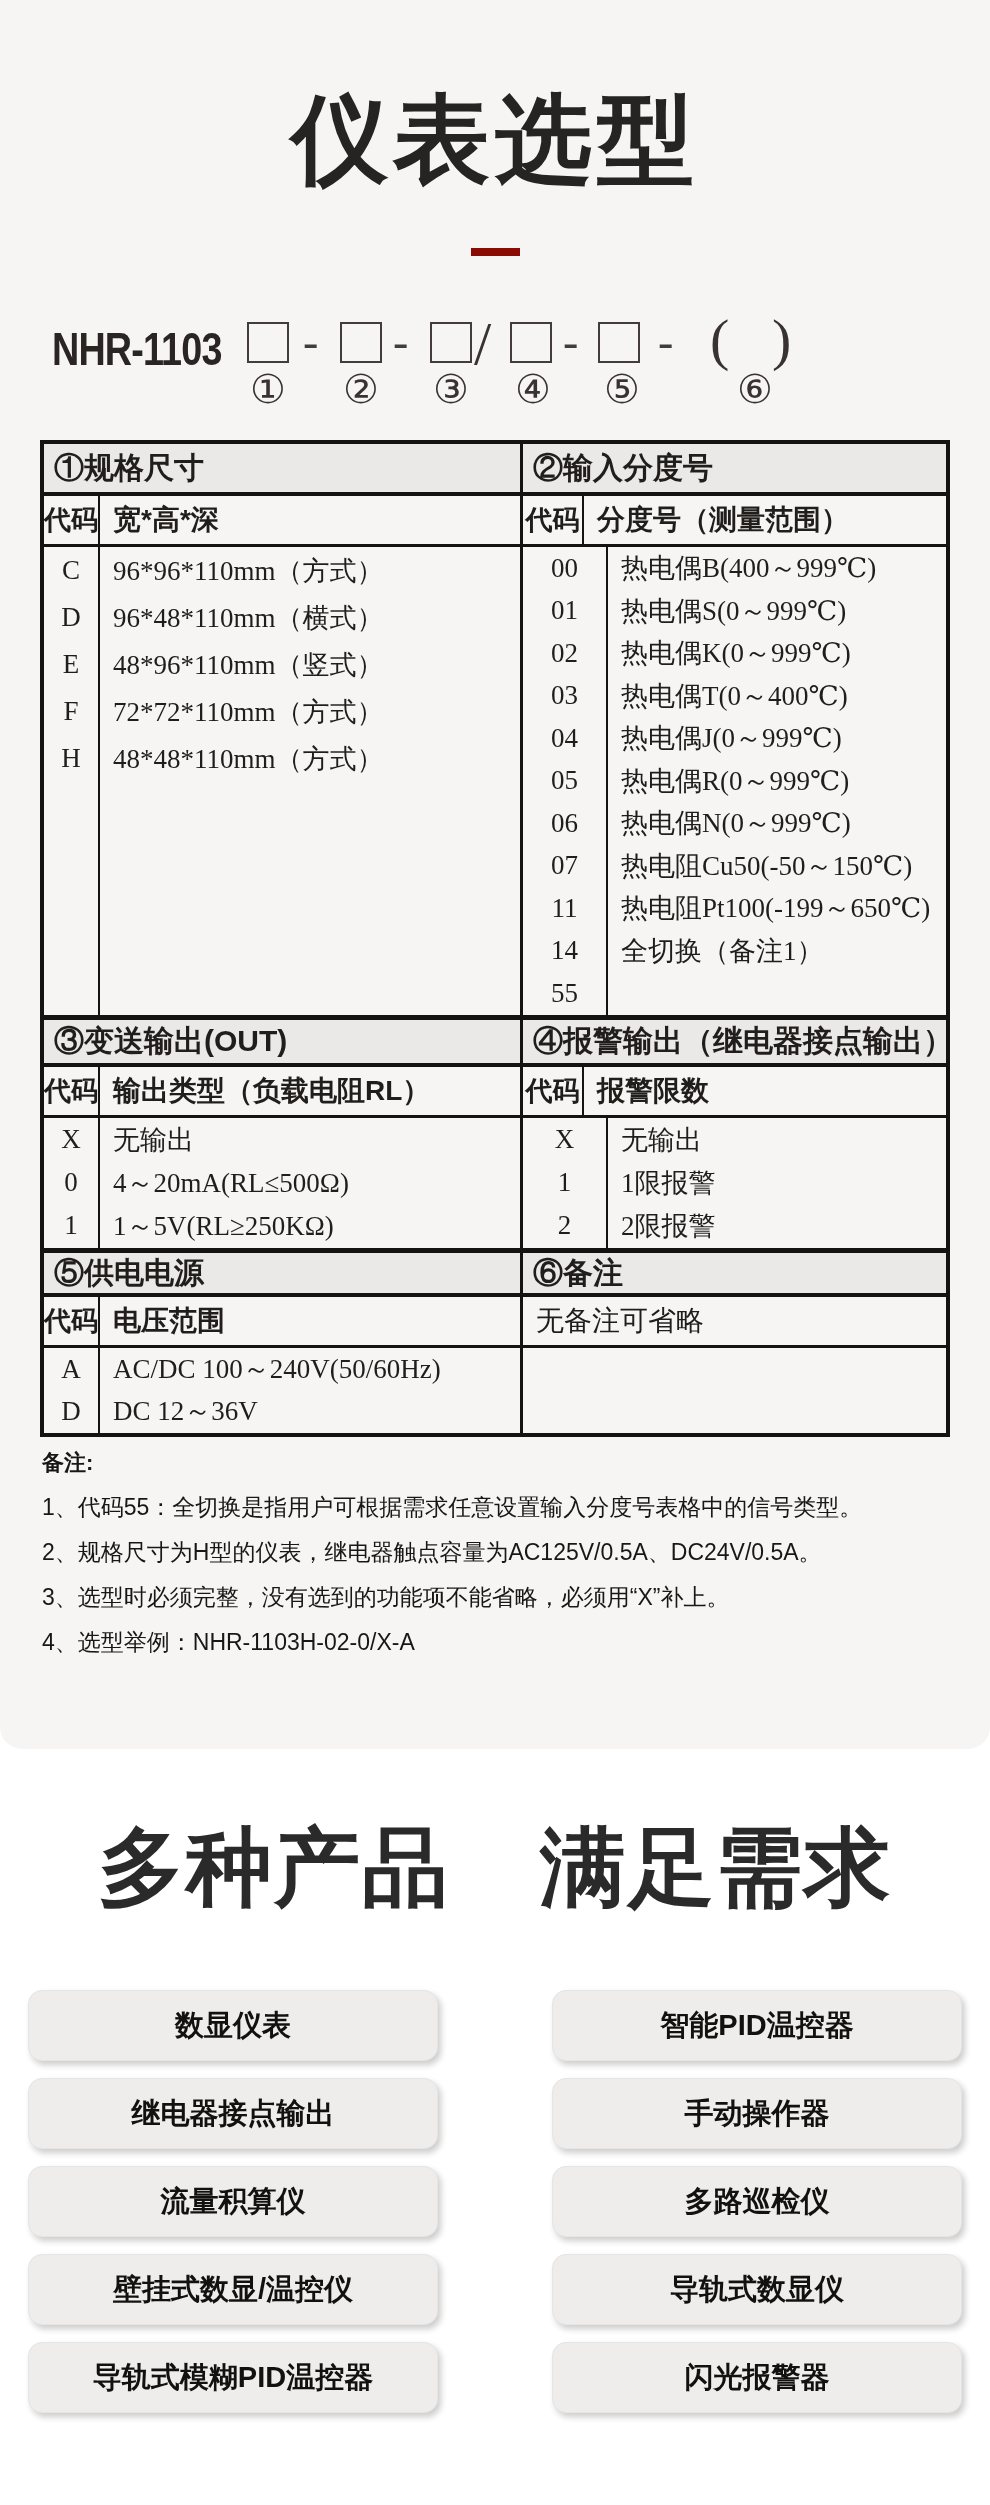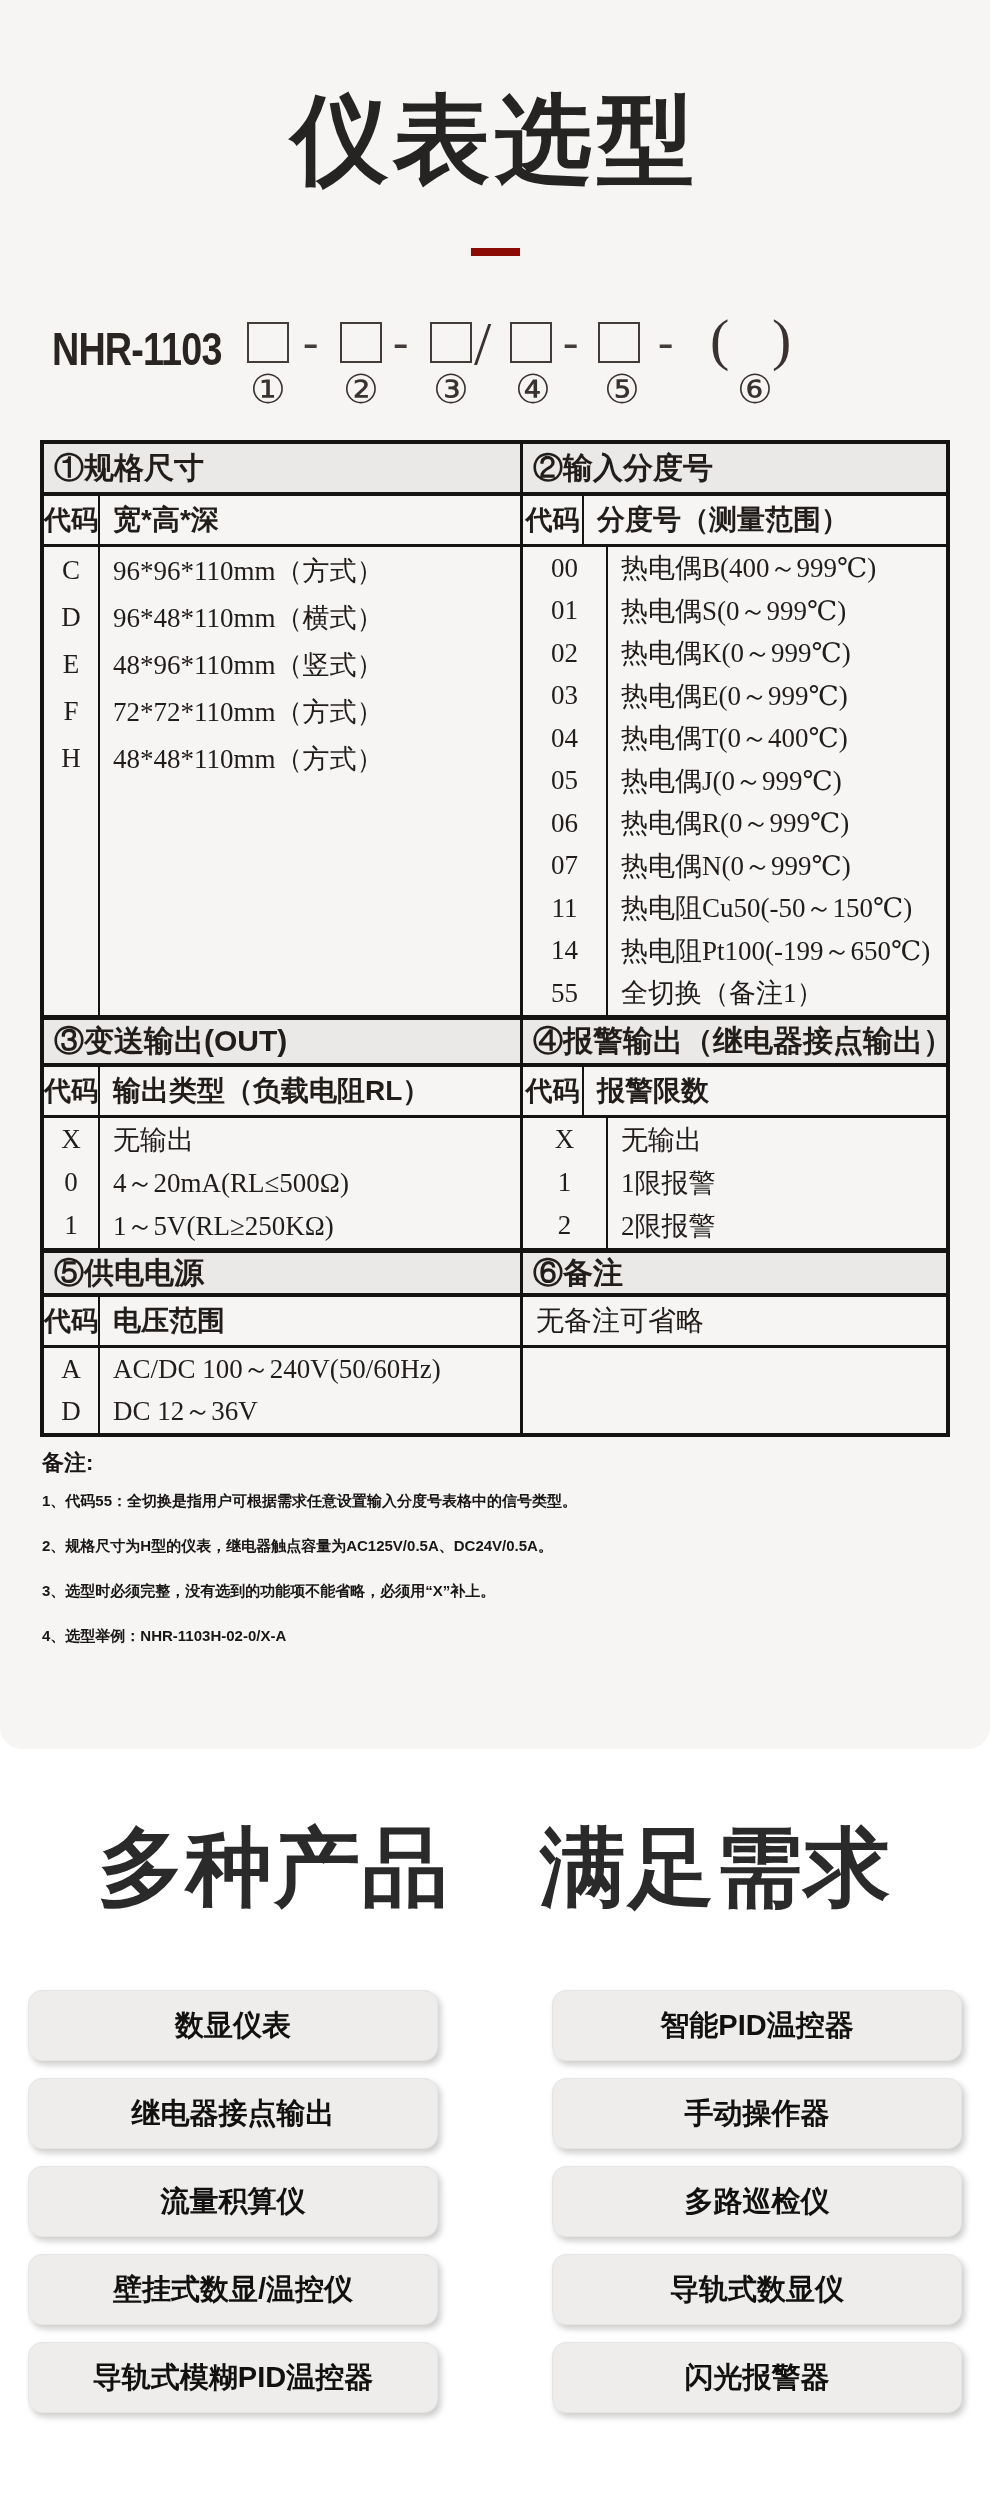--- a/index.html
+++ b/index.html
@@ -66,21 +66,21 @@
   .codes-col{width:56px;border-right:2px solid #151312;box-sizing:border-box;}
   .half.r .codes-col{width:85px;}
   .descs-col{flex:1;overflow:hidden;}
   .t-line{display:flex;align-items:center;font-family:"Liberation Serif","DejaVu Serif",serif;
     font-size:27px;color:#211d1b;white-space:nowrap;}
   .codes-col .t-line{justify-content:center;}
   .descs-col .t-line{padding-left:13px;}
   
   .notes{position:absolute;left:42px;top:1448px;width:910px;}
   .notes-label{font-size:22px;font-weight:700;color:#191615;height:44px;}
-  .note-item{font-size:15px;font-weight:700;color:#191615;height:28px;margin-bottom:17px;white-space:nowrap;}
+  .note-item{font-size:23px;font-weight:400;color:#191615;height:28px;margin-bottom:17px;white-space:nowrap;}
   
   .products-title{
     position:absolute;top:1810px;left:0;width:990px;display:flex;justify-content:center;gap:90px;
     font-size:86px;font-weight:900;color:#2b2a2a;letter-spacing:2px;
   }
   .btn-col{position:absolute;top:1990px;width:410px;}
   .btn-col.left{left:28px;}
   .btn-col.right{left:552px;}
   .product-btn{
     height:71px;margin-bottom:17px;background:#eeedec;border-radius:14px;
@@ -163,21 +163,20 @@
               <div class="t-line" style="height: 42.5px;">06</div>
               <div class="t-line" style="height: 42.5px;">07</div>
               <div class="t-line" style="height: 42.5px;">11</div>
               <div class="t-line" style="height: 42.5px;">14</div>
               <div class="t-line" style="height: 42.5px;">55</div>
             </div>
             <div class="descs-col">
               <div class="t-line" style="height: 42.5px;">热电偶B(400～999℃)</div>
               <div class="t-line" style="height: 42.5px;">热电偶S(0～999℃)</div>
               <div class="t-line" style="height: 42.5px;">热电偶K(0～999℃)</div>
-              <div class="t-line" style="height: 42.5px;">热电偶E(0～999℃)</div>
               <div class="t-line" style="height: 42.5px;">热电偶T(0～400℃)</div>
               <div class="t-line" style="height: 42.5px;">热电偶J(0～999℃)</div>
               <div class="t-line" style="height: 42.5px;">热电偶R(0～999℃)</div>
               <div class="t-line" style="height: 42.5px;">热电偶N(0～999℃)</div>
               <div class="t-line" style="height: 42.5px;">热电阻Cu50(-50～150℃)</div>
               <div class="t-line" style="height: 42.5px;">热电阻Pt100(-199～650℃)</div>
               <div class="t-line" style="height: 42.5px;">全切换（备注1）</div>
             </div>
           </div>
         </div>

